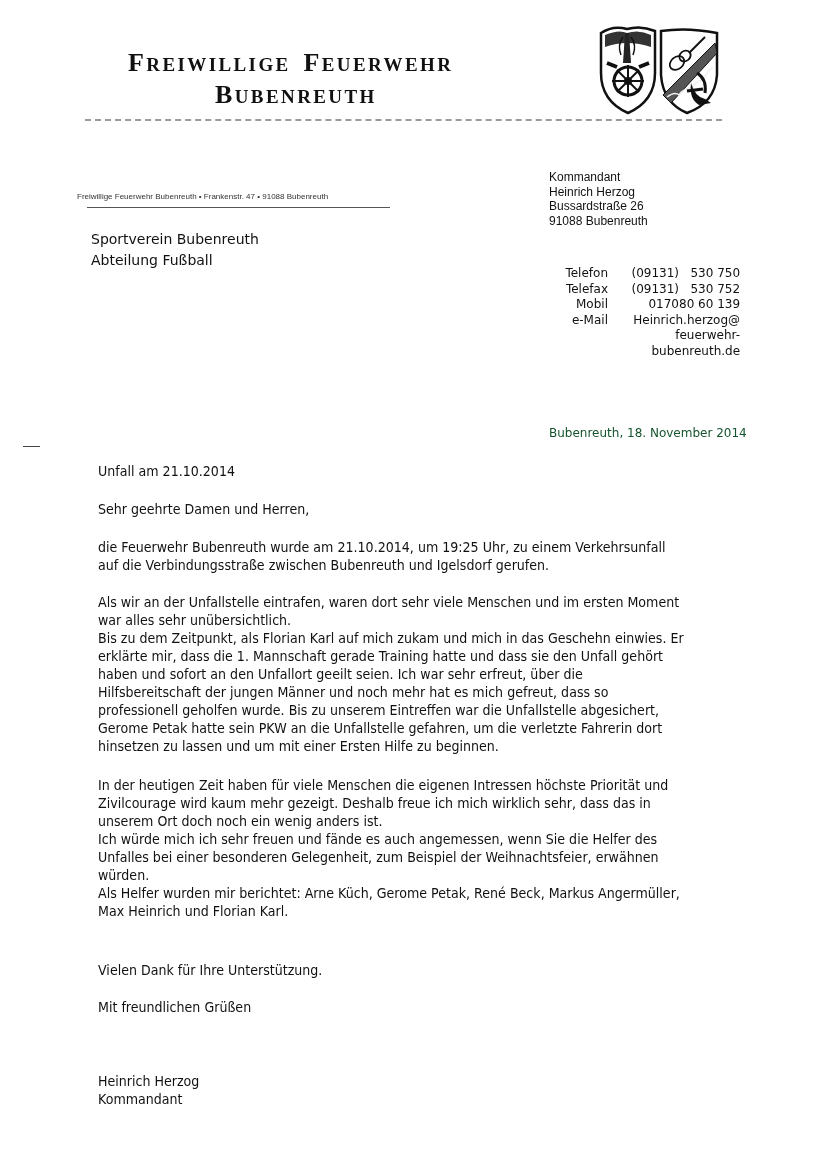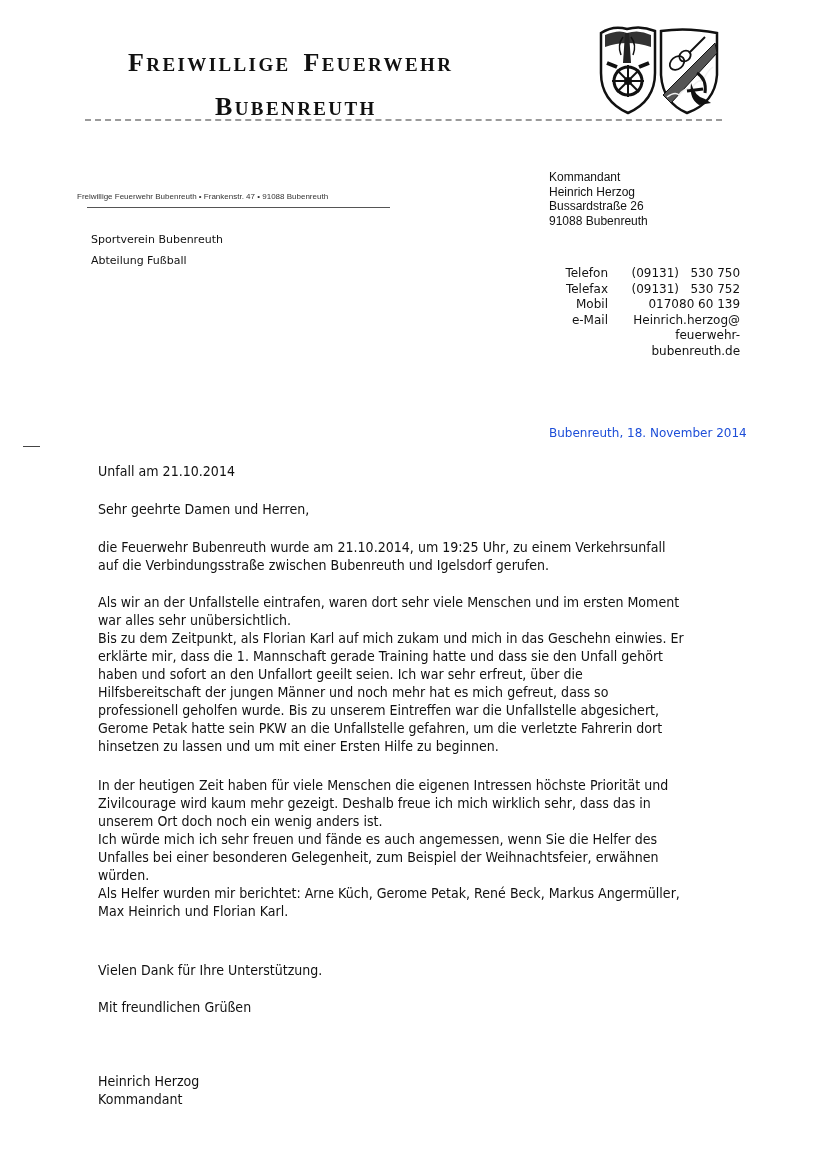--- a/index.html
+++ b/index.html
@@ -8,56 +8,56 @@
     .org-title {
       font-family: "Liberation Serif", "DejaVu Serif", serif;
       font-weight: bold;
       letter-spacing: 2.4px;
       color: #111;
       white-space: nowrap;
     }
     .org-title .cap { font-size: 26px; }
     .org-title .sc { font-size: 19px; }
     #org-line1 { left: 128px; top: 48px; }
-    #org-line2 { left: 215px; top: 80px; margin-top: 12px; }
+    #org-line2 { left: 215px; top: 80px; }
     .header-rule {
       left: 85px; top: 119px; width: 637px; height: 0;
       border-top: 2px dashed #9a9a9a;
     }
     .crest { left: 595px; top: 23px; width: 128px; height: 92px; }
     .sender-line {
       left: 77px; top: 192px;
       font-family: "Liberation Sans", "DejaVu Sans", sans-serif;
       font-size: 8px; color: #333; white-space: nowrap;
     }
     .sender-rule { left: 87px; top: 207px; width: 303px; height: 0; border-top: 1px solid #555; }
     .recipient {
       left: 91px; top: 229px;
       font-family: "DejaVu Sans", sans-serif;
-      font-size: 11px; line-height: 21px; color: #111; white-space: nowrap;
+      font-size: 14px; line-height: 21px; color: #111; white-space: nowrap;
     }
     .contact-block {
       left: 549px; top: 170px;
       font-family: "Liberation Sans", "DejaVu Sans", sans-serif;
       font-size: 12px; line-height: 14.5px; color: #111; white-space: nowrap;
     }
     .contact-table {
       left: 549px; top: 266px;
       font-family: "DejaVu Sans", sans-serif;
       font-size: 12px; line-height: 15.5px; color: #111;
       border-collapse: collapse;
       text-align: right;
     }
     .contact-table td { padding: 0; vertical-align: top; white-space: nowrap; }
     .contact-table td.lbl { width: 59px; }
     .contact-table td.area { width: 71px; }
     .date-line {
       left: 549px; top: 426px;
       font-family: "DejaVu Sans", sans-serif;
-      font-size: 12px; color: #1d4ed8; white-space: nowrap;
+      font-size: 12px; color: #14532d; white-space: nowrap;
     }
     .fold-mark { left: 23px; top: 446px; width: 17px; height: 0; border-top: 1.5px solid #444; }
     .body-text {
       font-family: "DejaVu Sans", sans-serif;
       font-size: 13.6px; line-height: 18px; color: #111;
       left: 98px; width: 640px; white-space: nowrap;
       transform-origin: left top; transform: scaleX(0.93);
     }
     .body-text div { white-space: nowrap; }
     #subject { top: 462px; }

